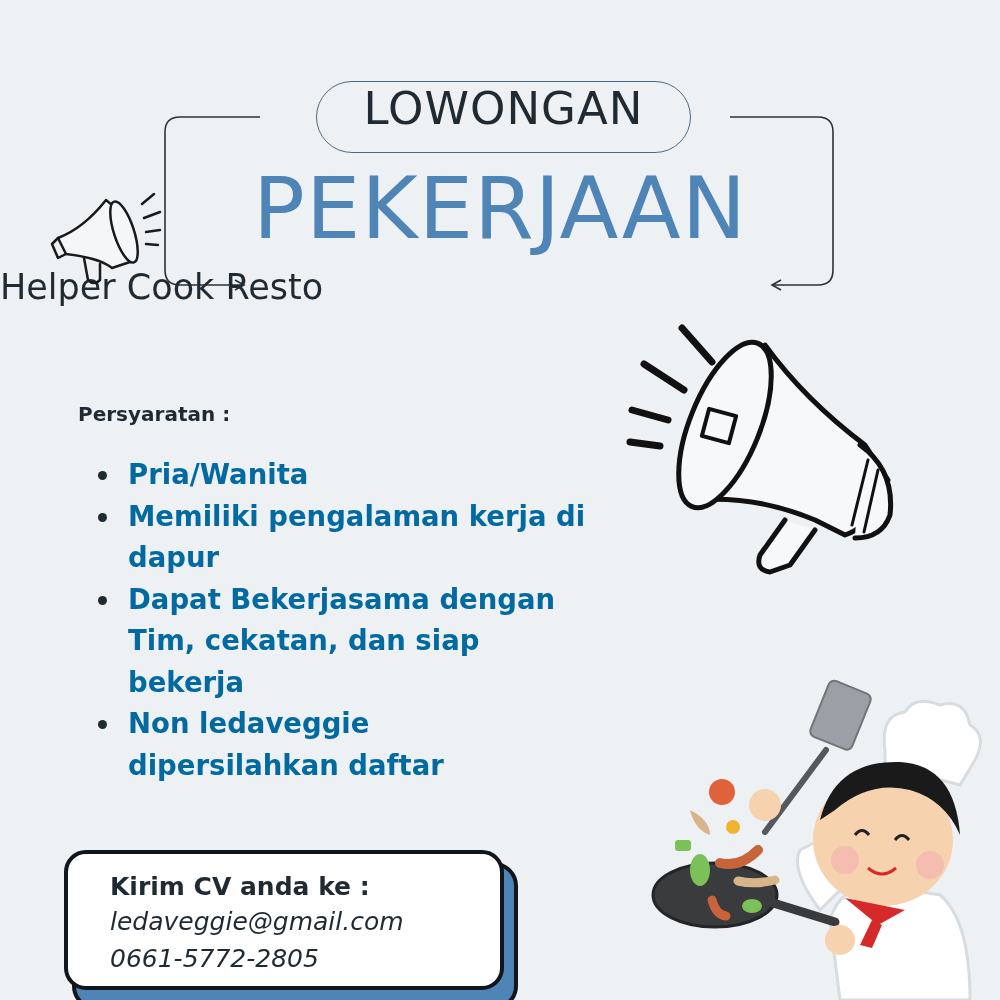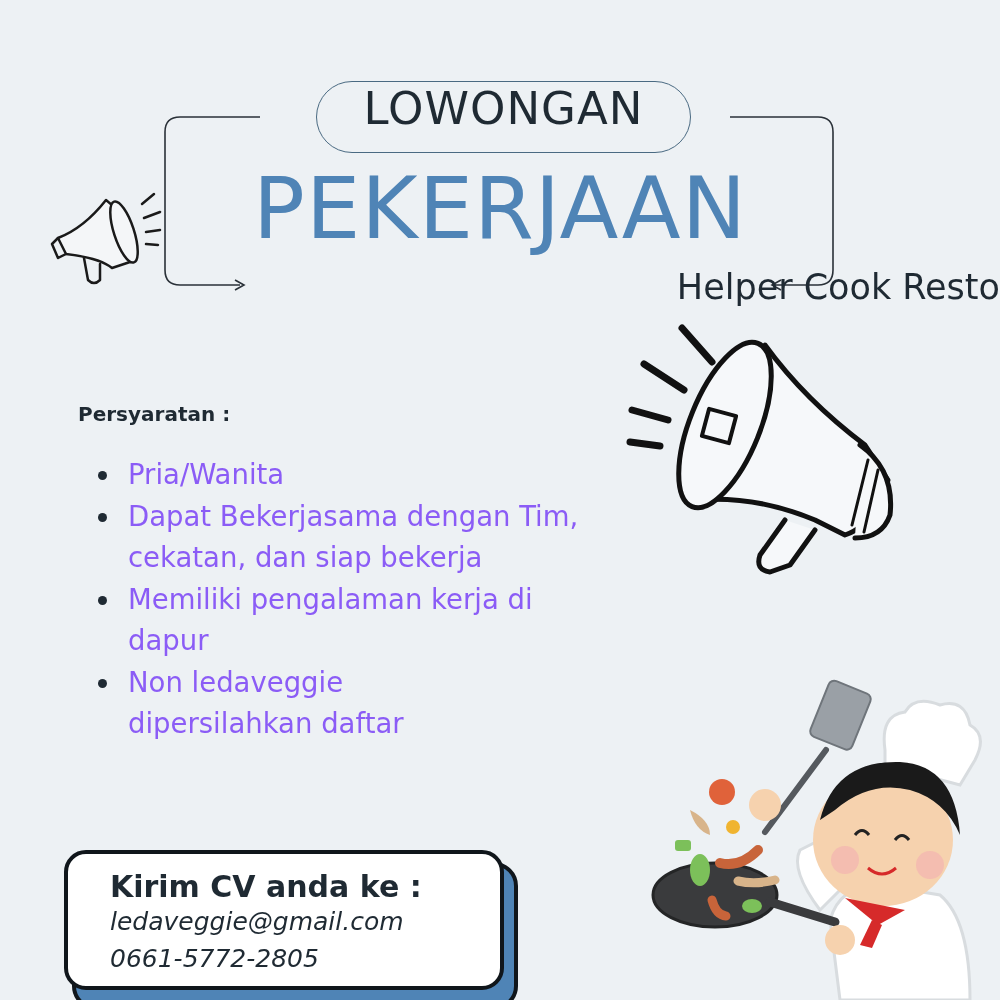--- a/index.html
+++ b/index.html
@@ -21,51 +21,51 @@
       font-size: 45px; letter-spacing: 1px; color: #1f2a33;
       font-family: "DejaVu Sans", sans-serif; font-weight: 400;
     }
     .headline {
       left: 0; width: 1000px; top: 158px; text-align: center;
       font-size: 86px; font-weight: 400; color: #4f84b6;
       letter-spacing: 1px; line-height: 100px;
       font-family: "DejaVu Sans", sans-serif;
     }
     .subtitle {
-      left: 0; width: 1000px; top: 262px; text-align: right;
+      left: 0; width: 1000px; top: 262px; text-align: left;
       font-size: 35px; color: #1f2a33; line-height: 50px;
     }
     .req-title {
       left: 78px; top: 390px; font-size: 20px; font-weight: 700;
       color: #1f2a33; line-height: 48px;
     }
     .req-list {
       left: 92px; top: 454px; width: 520px; margin: 0; padding: 0;
       list-style: none;
     }
     .req-list li {
       position: relative; padding-left: 36px;
-      font-size: 27.5px; line-height: 41.5px; color: #8b5cf6;
+      font-size: 27.5px; line-height: 41.5px; color: #0369a1; font-weight: bold;
     }
     .req-list li .dot {
       position: absolute; left: 6px; top: 17px;
       width: 9px; height: 9px; border-radius: 50%; background: #1f2a33;
     }
     .card-shadow {
       left: 72px; top: 862px; width: 446px; height: 148px;
       background: #4f84b6; border: 4px solid #10161b;
       border-radius: 24px; box-sizing: border-box;
     }
     .card {
       left: 64px; top: 850px; width: 440px; height: 140px;
       background: #ffffff; border: 4.5px solid #10161b;
       border-radius: 22px; box-sizing: border-box;
     }
     .card-title {
-      left: 110px; top: 867px; font-size: 30px; font-weight: 700;
+      left: 110px; top: 867px; font-size: 25px; font-weight: 700;
       color: #1f2a33; line-height: 40px;
     }
     .card-line {
       left: 110px; font-size: 25px; color: #1f2a33; line-height: 36px; font-style: italic;
     }
   </style>
 </head>
 <body>
 
 <svg class="abs" style="left:160px;top:110px" width="100" height="185" viewBox="0 0 100 185">
@@ -108,22 +108,22 @@
     <path d="M62 8 L92 42" stroke-width="7"></path>
     <path d="M24 44 L64 70" stroke-width="7"></path>
     <path d="M12 90 L48 100" stroke-width="7"></path>
     <path d="M10 122 L40 126" stroke-width="7"></path>
   </g>
 </svg>
 
 <div class="abs req-title">Persyaratan :</div>
 <ul class="abs req-list">
   <li><span class="dot"></span><span>Pria/Wanita</span></li>
+  <li><span class="dot"></span><span>Memiliki pengalaman kerja di dapur</span></li>
   <li style="padding-right:20px"><span class="dot"></span><span>Dapat Bekerjasama dengan Tim, cekatan, dan siap bekerja</span></li>
-  <li><span class="dot"></span><span>Memiliki pengalaman kerja di dapur</span></li>
   <li style="padding-right:150px"><span class="dot"></span><span>Non ledaveggie dipersilahkan daftar</span></li>
 </ul>
 
 <div class="abs card-shadow"></div>
 <div class="abs card"></div>
 <div class="abs card-title">Kirim CV anda ke :</div>
 <div class="abs card-line" style="top:904px">ledaveggie@gmail.com</div>
 <div class="abs card-line" style="top:941px">0661-5772-2805</div>
 
 <svg class="abs" style="left:640px;top:670px" width="360" height="330" viewBox="0 0 360 330">

